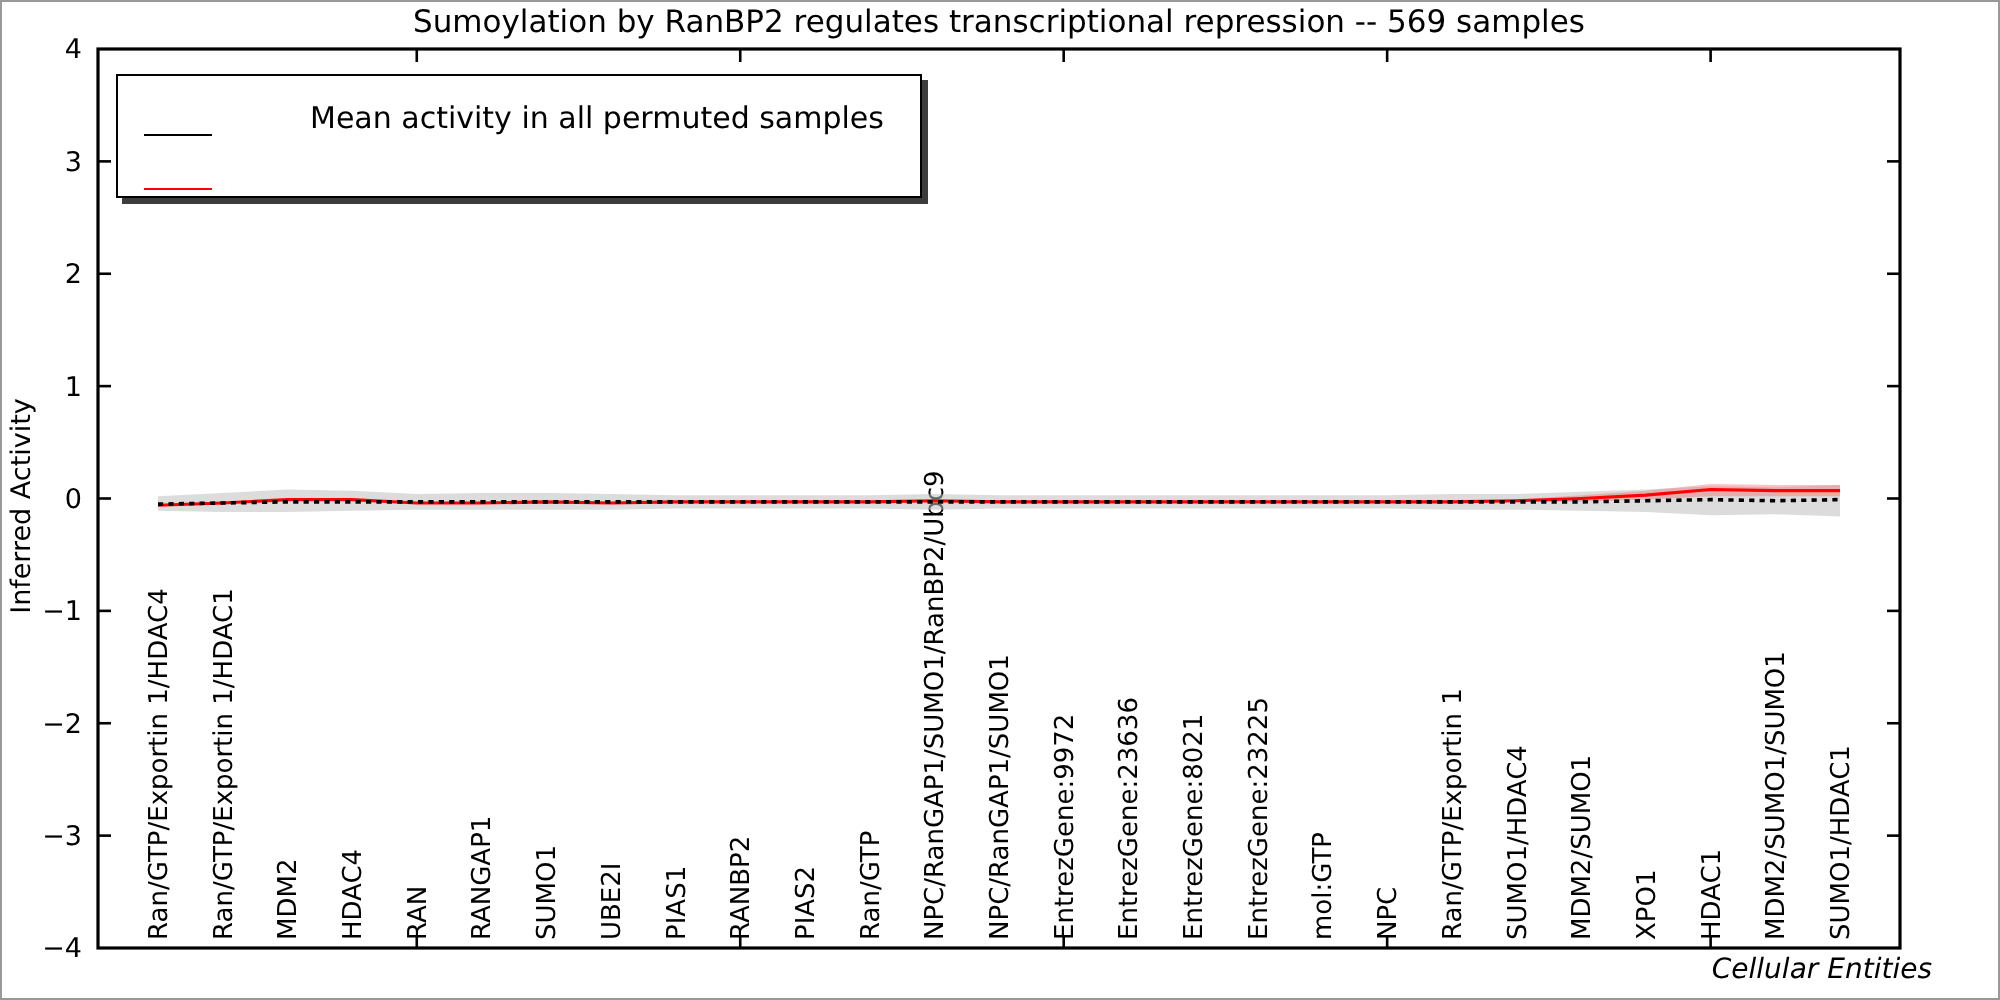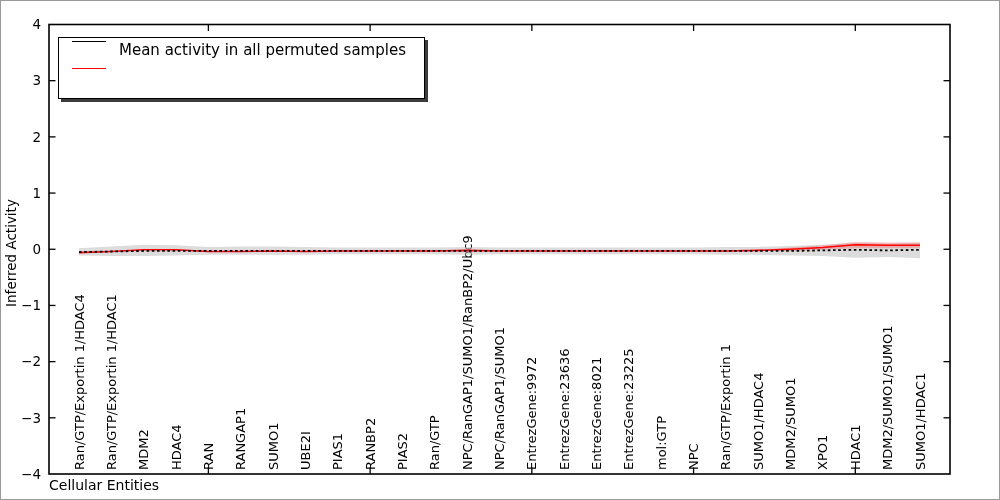--- a/index.html
+++ b/index.html
@@ -12,39 +12,39 @@
     font-family:"DejaVu Sans","Liberation Sans",sans-serif;
     color:#000;
     overflow:hidden;
   }
   .plot-svg{position:absolute;left:0;top:0;width:1000px;height:500px;}
   .chart-title{
     position:absolute;left:48px;top:1px;width:901px;
     text-align:center;font-size:15.5px;line-height:19px;white-space:nowrap;
   }
   .x-axis-title{
-    position:absolute;left:48px;top:476px;width:901px;
-    text-align:left;font-size:14px;white-space:nowrap;
+    position:absolute;left:64px;top:476px;width:901px;
+    text-align:right;font-size:14px;white-space:nowrap;font-style:italic;
   }
   .y-axis-title{
     position:absolute;left:10px;top:252px;
     transform:translate(-50%,-50%) rotate(-90deg);
     font-size:13.5px;white-space:nowrap;
   }
   .legend{
     position:absolute;left:57px;top:36px;
     background:#ffffff;
     border:1.4px solid #000;
     box-shadow:3px 3px 0 #3c3c3c;
     padding:3px 0;
     z-index:2;
   }
   .legend-row{
-    display:flex;align-items:flex-start;
-    height:27px;padding:0 18px 0 13px;
+    display:flex;align-items:flex-end;
+    height:27px;padding:0 18px 0 13px;gap:36px;
   }
   .legend-swatch{
     width:34px;height:0;
     border-top:1.8px solid #000;
     margin-right:13px;flex:0 0 auto;
   }
   .legend-label{font-size:15px;white-space:nowrap;}
   text{font-family:"DejaVu Sans","Liberation Sans",sans-serif;}
 </style>
 </head>
@@ -113,20 +113,21 @@
       <line x1="369.11538461538464" y1="473" x2="369.11538461538464" y2="466.5" stroke="#000" stroke-width="1.3"></line>
       <line x1="530.8461538461538" y1="23.5" x2="530.8461538461538" y2="30" stroke="#000" stroke-width="1.3"></line>
       <line x1="530.8461538461538" y1="473" x2="530.8461538461538" y2="466.5" stroke="#000" stroke-width="1.3"></line>
       <line x1="692.5769230769231" y1="23.5" x2="692.5769230769231" y2="30" stroke="#000" stroke-width="1.3"></line>
       <line x1="692.5769230769231" y1="473" x2="692.5769230769231" y2="466.5" stroke="#000" stroke-width="1.3"></line>
       <line x1="854.3076923076923" y1="23.5" x2="854.3076923076923" y2="30" stroke="#000" stroke-width="1.3"></line>
       <line x1="854.3076923076923" y1="473" x2="854.3076923076923" y2="466.5" stroke="#000" stroke-width="1.3"></line>
       <rect x="48" y="23.5" width="901" height="449.5" fill="none" stroke="#000" stroke-width="1.6"></rect>
     </svg>
 
+  <div class="chart-title">Sumoylation by RanBP2 regulates transcriptional repression -- 569 samples</div>
 
   <div class="y-axis-title">Inferred Activity</div>
 
   <div class="x-axis-title">Cellular Entities</div>
 
   <div class="legend">
     <div class="legend-row">
       <span class="legend-swatch" style="border-top-color: rgb(0, 0, 0);"></span>
       <span class="legend-label">Mean activity in all permuted samples</span>
     </div>

